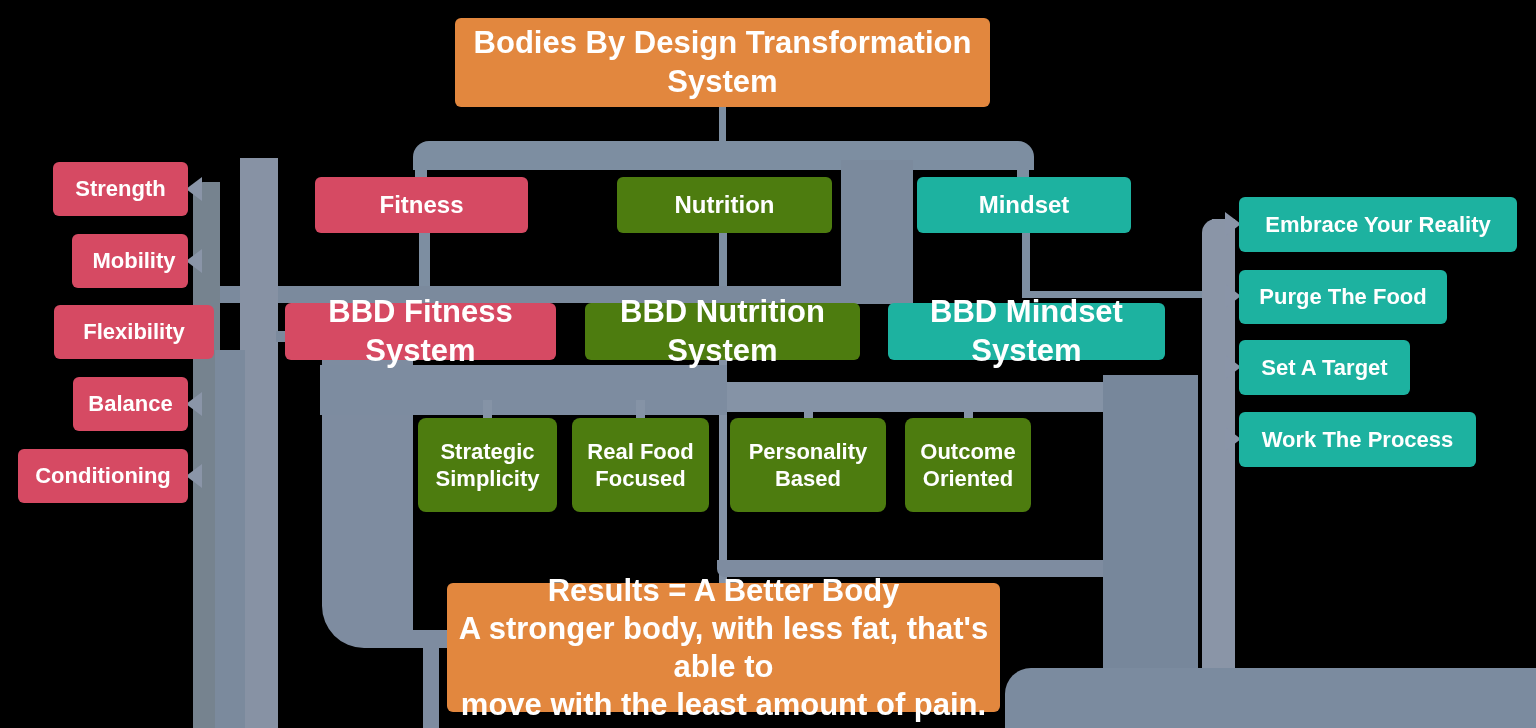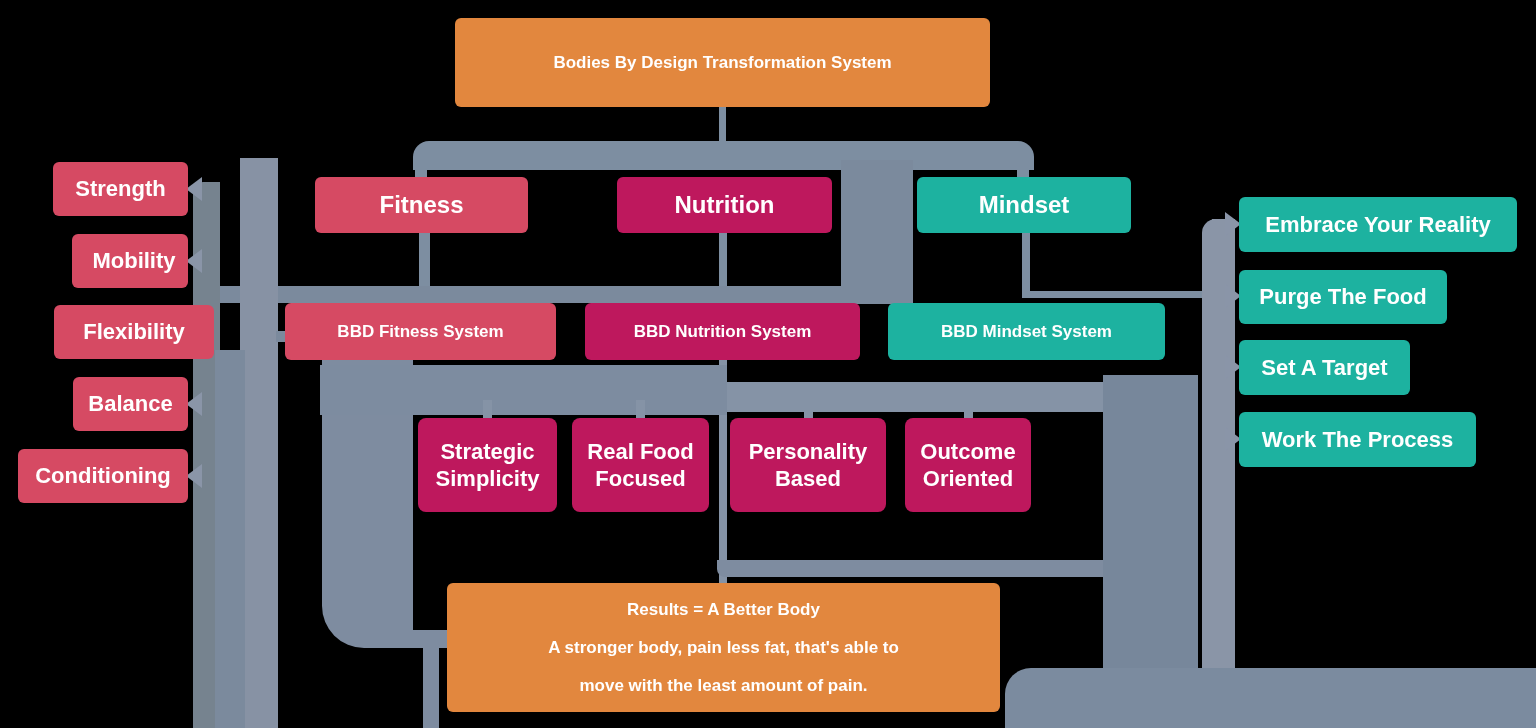--- a/index.html
+++ b/index.html
@@ -7,31 +7,31 @@
     position:relative;width:1536px;height:728px;background:#000000;
     font-family:"Liberation Sans","DejaVu Sans",sans-serif;overflow:hidden;
   }
   .box{
     position:absolute;display:flex;align-items:center;justify-content:center;
     color:#fff;font-weight:bold;border-radius:6px;text-align:center;line-height:1.25;
     box-sizing:border-box;
   }
   .orange{background:#E2873E;}
   .red{background:#D64A63;}
-  .taupe{background:#be185d;}
+  .taupe{background:#4d7c0f;}
   .teal{background:#1DB2A0;}
   .conn{position:absolute;}
   .arrow-l{position:absolute;width:0;height:0;
     border-top:12px solid transparent;border-bottom:12px solid transparent;
     border-right:16px solid #8A95A8;}
   .arrow-r{position:absolute;width:0;height:0;
     border-top:12px solid transparent;border-bottom:12px solid transparent;
     border-left:16px solid #8A95A8;}
   .fs22{font-size:22px;}
-  .fs23{font-size:17px;}
+  .fs23{font-size:31px;}
   .fs24{font-size:24px;}
   .results-line{display:block;}
 </style>
 </head>
 <body>
 
 <div id="canvas">
 
   <div class="conn" style="left:719px;top:107px;width:7px;height:40px;background:#7D8EA1;"></div>
   <div class="conn" style="left:413px;top:141px;width:621px;height:29px;background:#7D8EA1;border-radius:16px 16px 0 0;"></div>
@@ -99,17 +99,17 @@
   <div class="box taupe fs22" style="left:730px;top:418px;width:156px;height:94px;padding:0 4px;border-radius:8px;">Personality Based</div>
   <div class="box taupe fs22" style="left:905px;top:418px;width:126px;height:94px;padding:0 10px;border-radius:8px;">Outcome Oriented</div>
 
   <div class="box teal fs22" style="left:1239px;top:197px;width:278px;height:55px;">Embrace Your Reality</div>
   <div class="box teal fs22" style="left:1239px;top:270px;width:208px;height:54px;">Purge The Food</div>
   <div class="box teal fs22" style="left:1239px;top:340px;width:171px;height:55px;">Set A Target</div>
   <div class="box teal fs22" style="left:1239px;top:412px;width:237px;height:55px;">Work The Process</div>
 
   <div class="box orange fs23" style="left:447px;top:583px;width:553px;height:129px;flex-direction:column;line-height:38px;">
     <span class="results-line">Results = A Better Body</span>
-    <span class="results-line">A stronger body, pain less fat, that's able to</span>
+    <span class="results-line">A stronger body, with less fat, that's able to</span>
     <span class="results-line">move with the least amount of pain.</span>
   </div>
 
 </div>
 
 </body></html>

